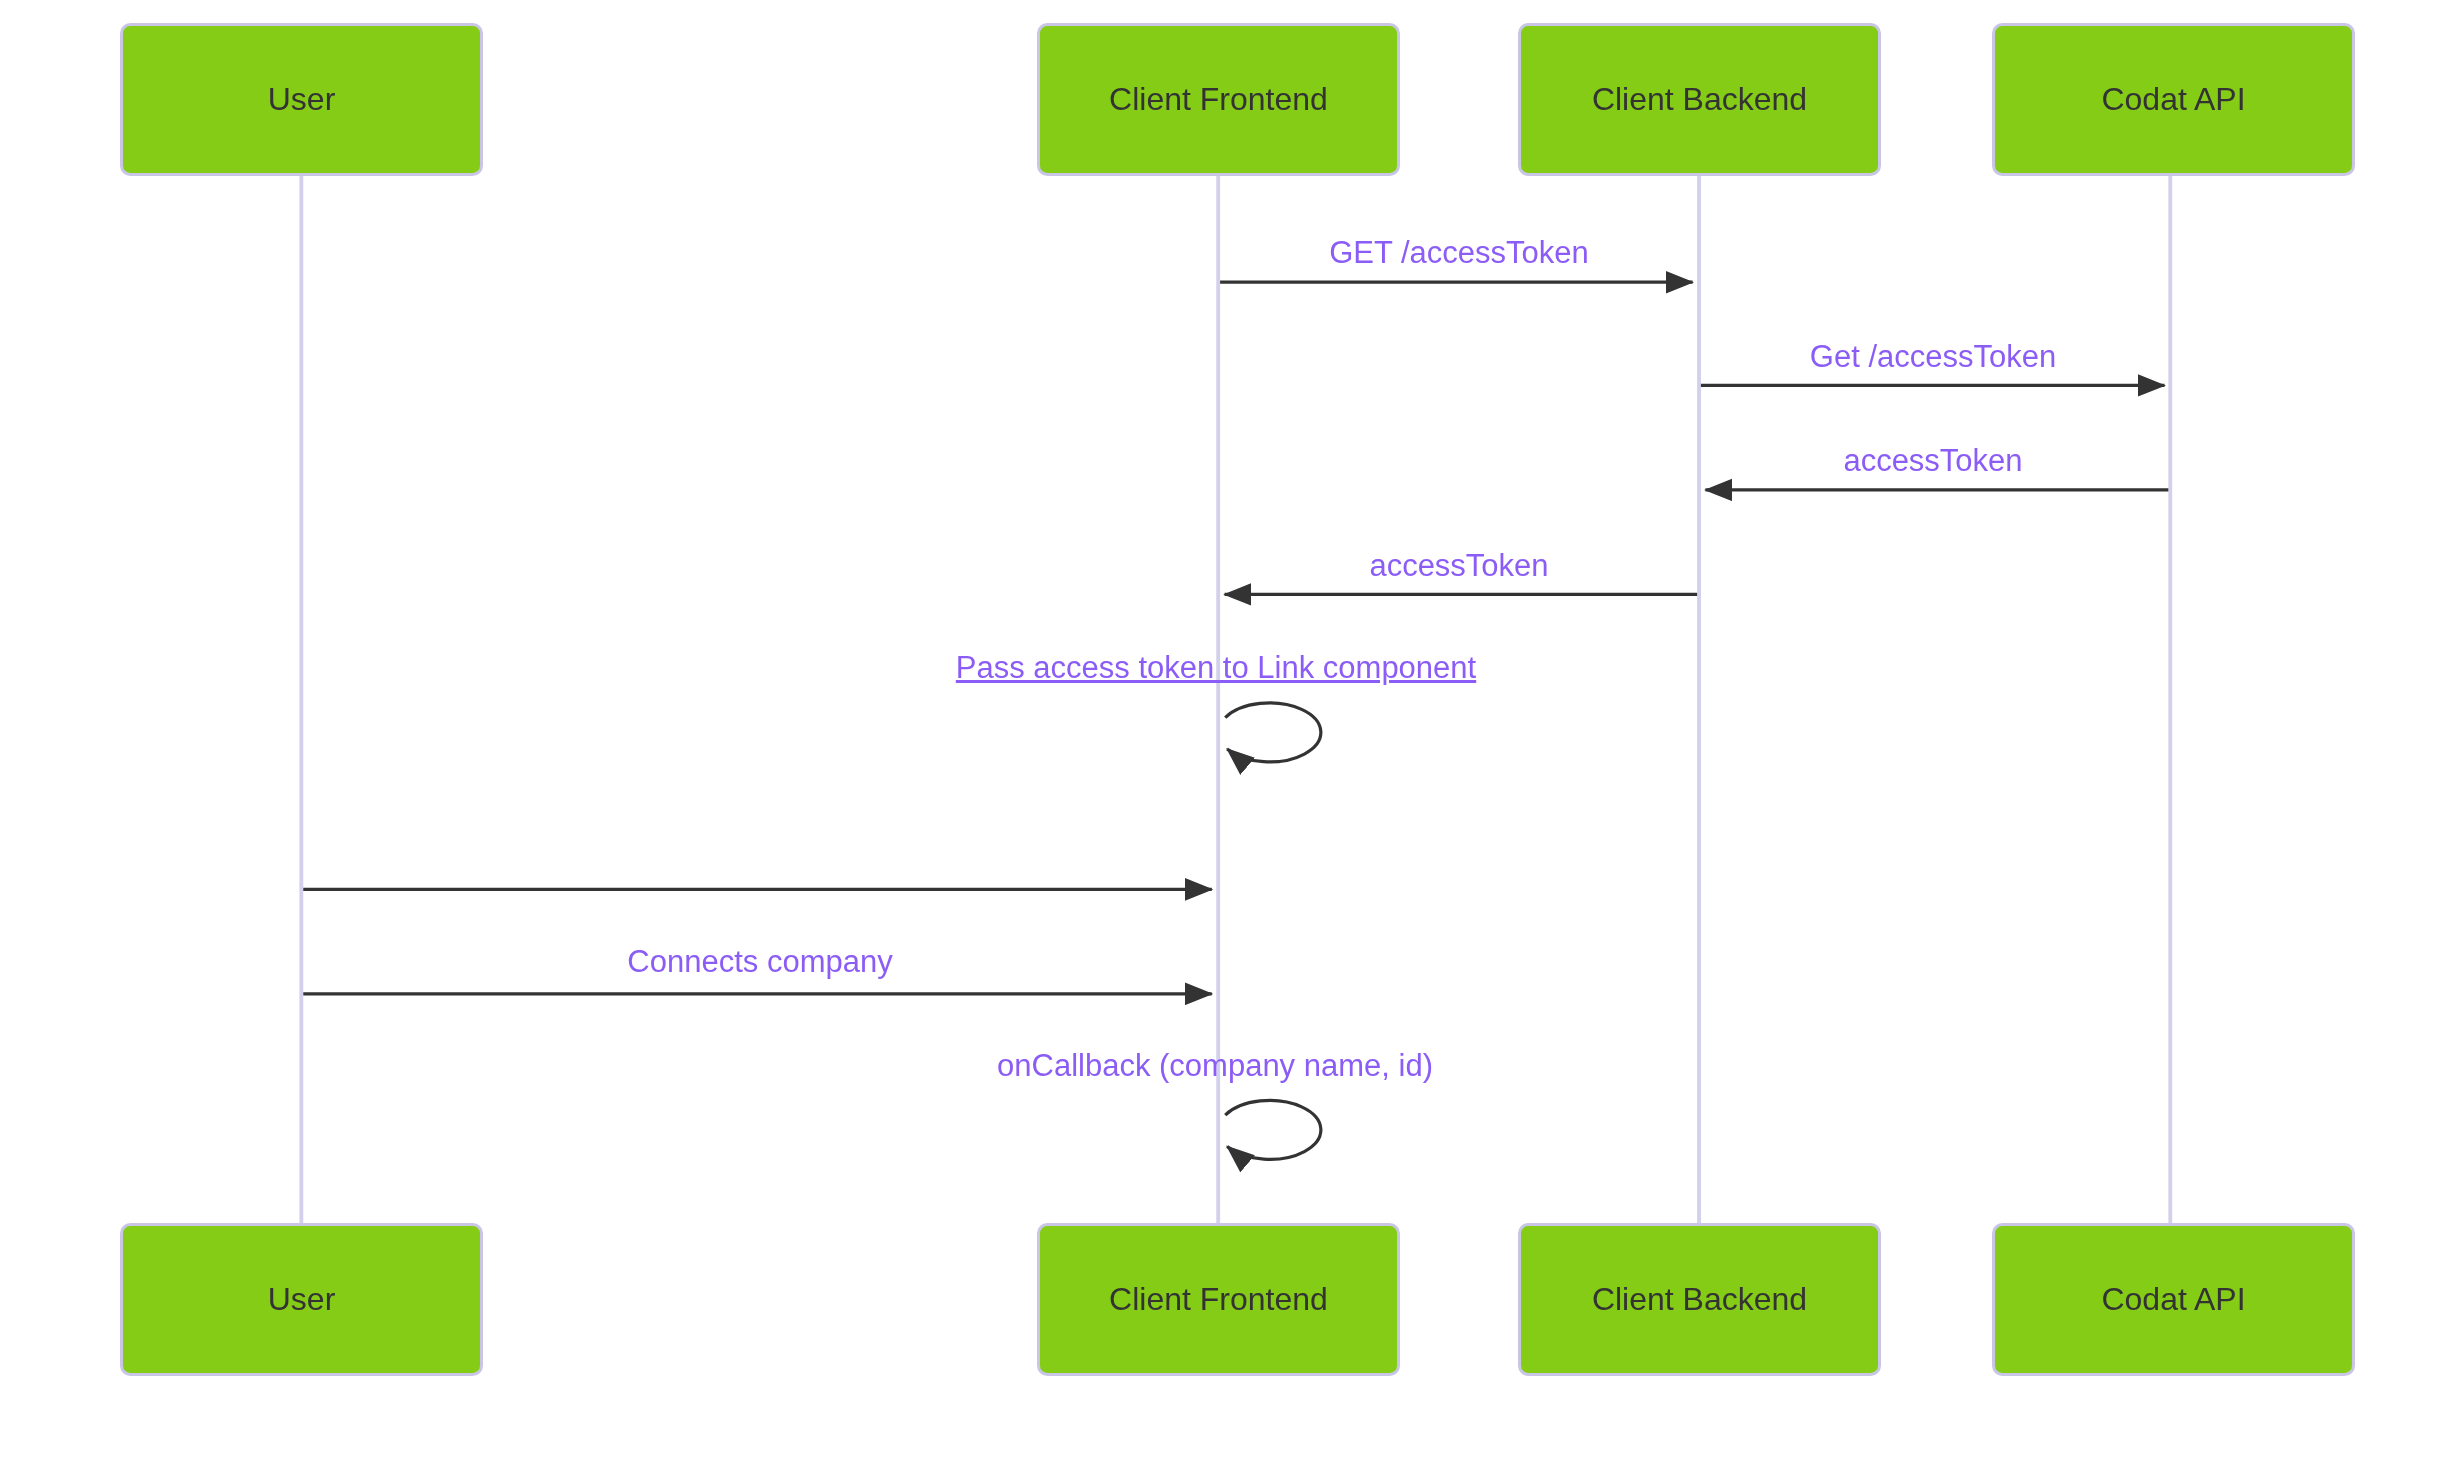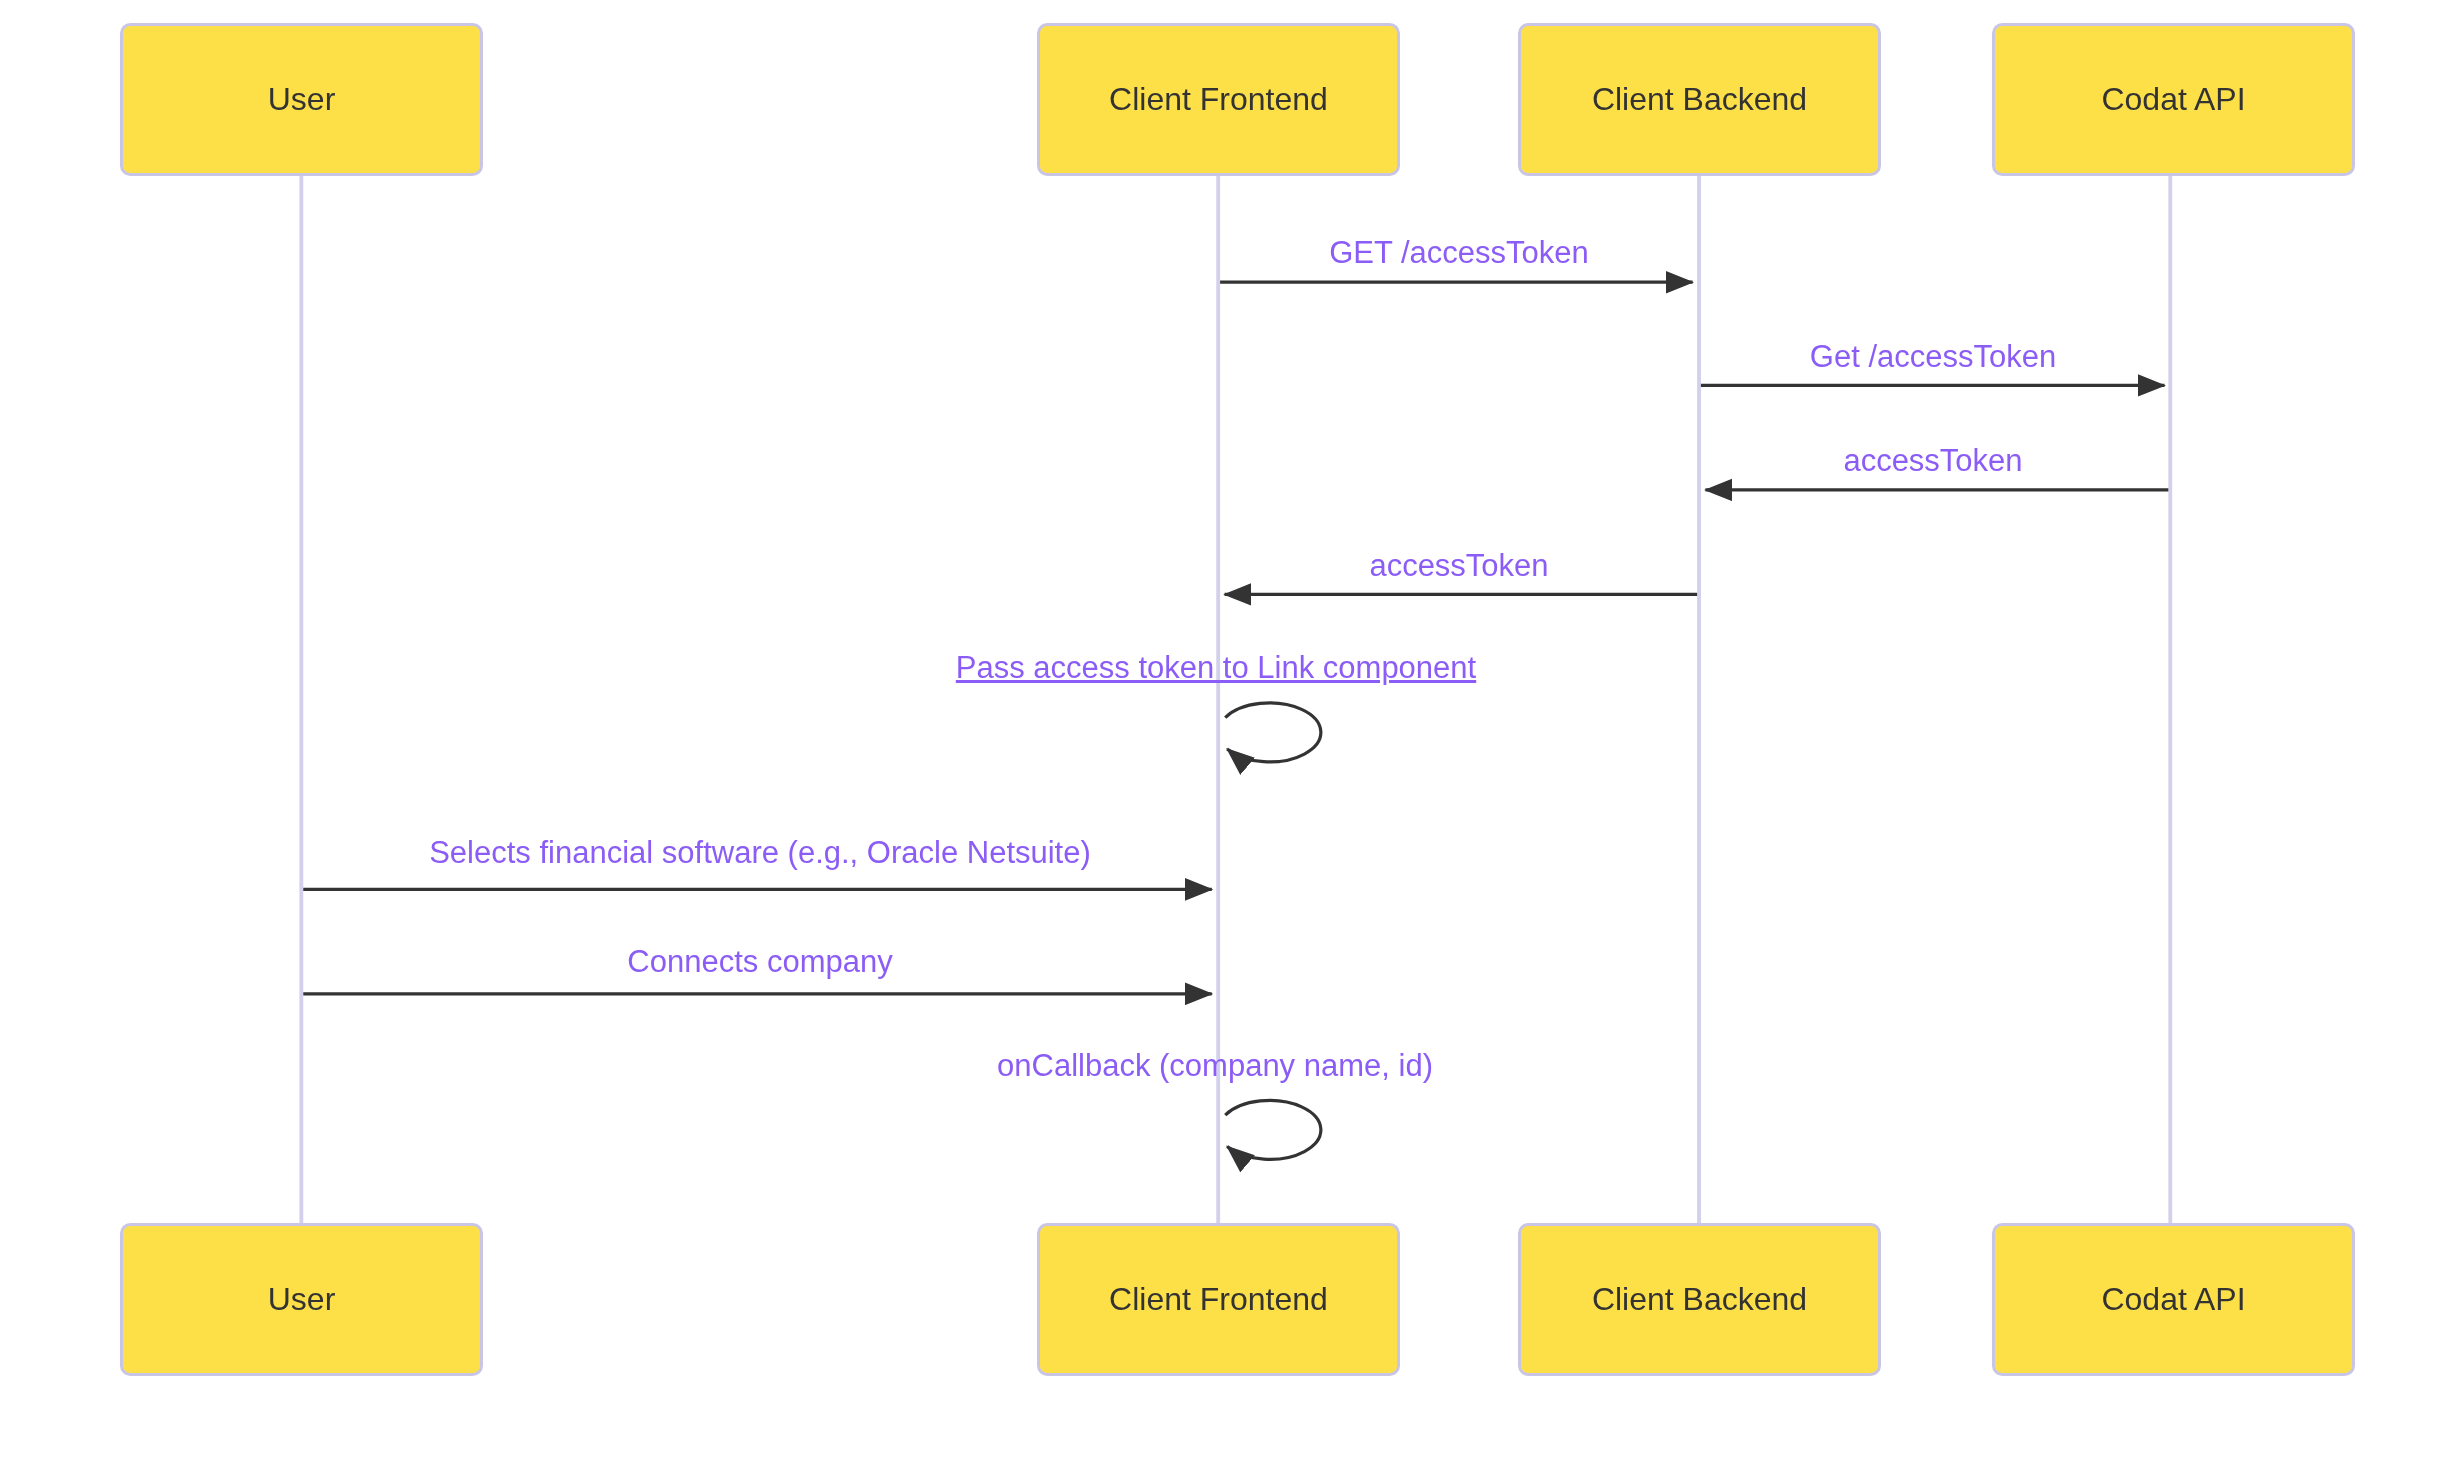--- a/index.html
+++ b/index.html
@@ -29,21 +29,21 @@
   }
   .msg-line {
     stroke: #333333;
     stroke-width: 5;
     fill: none;
   }
   .actor-box {
     position: absolute;
     width: 363px;
     height: 153px;
-    background: #fde047;
+    background: #84cc16;
     border: 3.2px solid #c9c6e5;
     border-radius: 10.3px;
     box-sizing: border-box;
     display: flex;
     align-items: center;
     justify-content: center;
     font-size: 32px;
     color: #333333;
     z-index: 2;
   }
@@ -126,18 +126,17 @@
     </div>
   <div class="actor-box pos-codat-bot">
       <span>Codat API</span>
     </div>
 
   <div class="msg-label pos-msg-1">GET /accessToken</div>
   <div class="msg-label pos-msg-2">Get /accessToken</div>
   <div class="msg-label pos-msg-3">accessToken</div>
   <div class="msg-label pos-msg-4">accessToken</div>
   <div class="msg-label pos-msg-5">Pass access token to Link component</div>
-  <div class="msg-label pos-msg-6">Selects financial software (e.g., Oracle Netsuite)</div>
   <div class="msg-label pos-msg-7">Connects company</div>
   <div class="msg-label pos-msg-8">onCallback (company name, id)</div>
 
 </div>
 
 
 </body></html>

